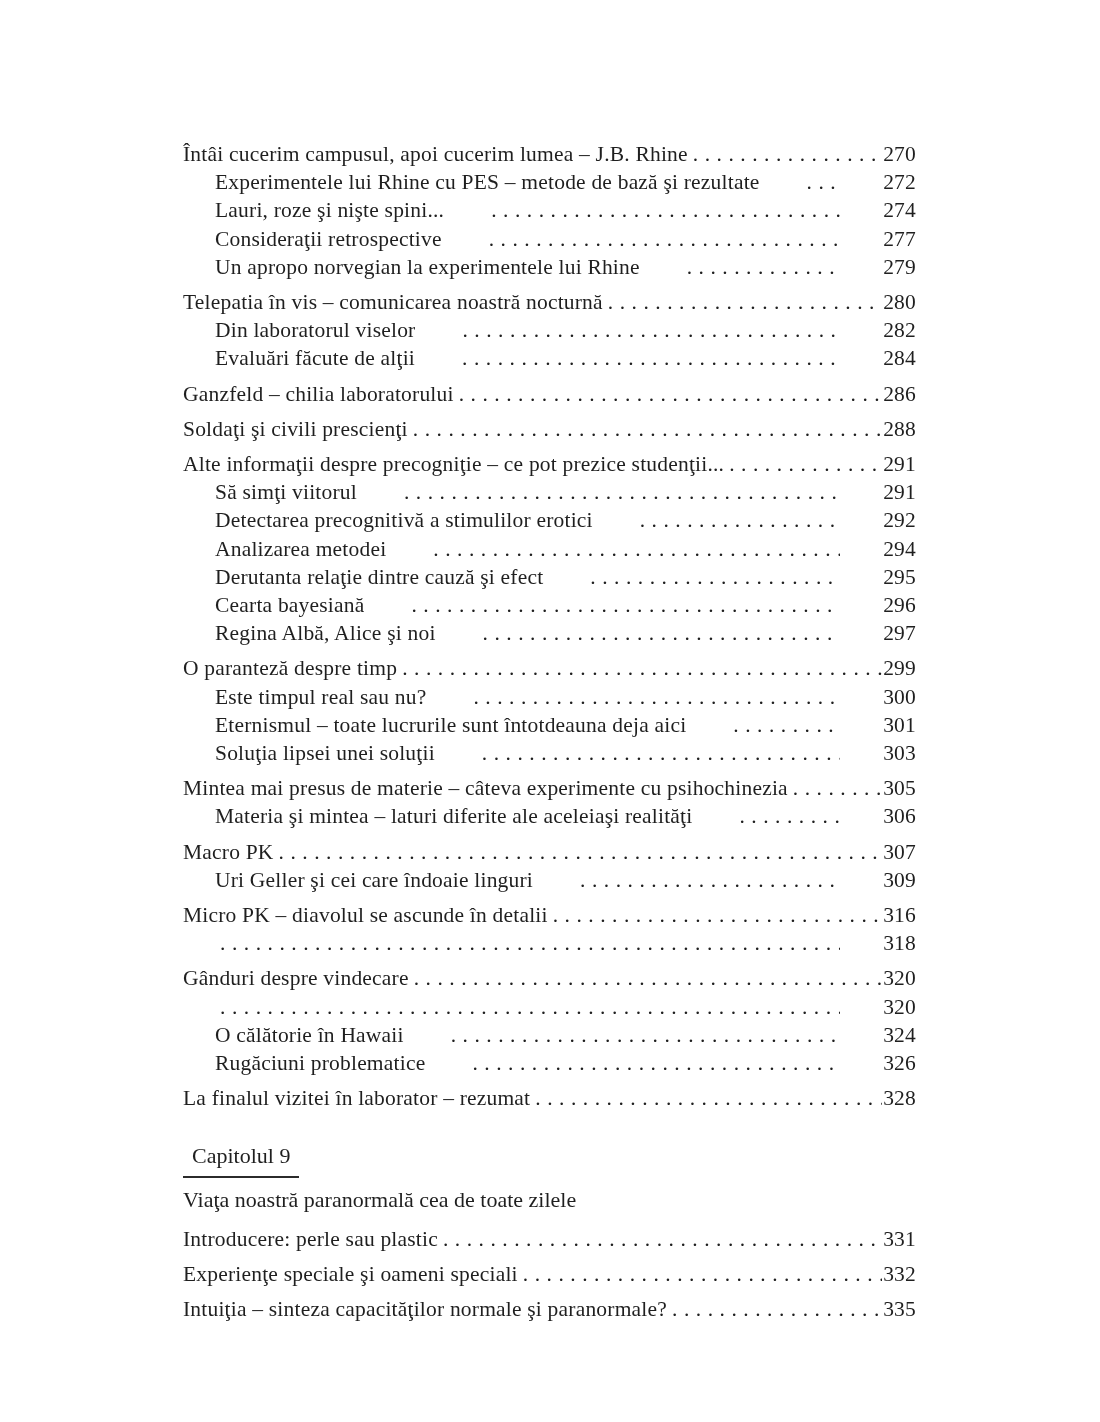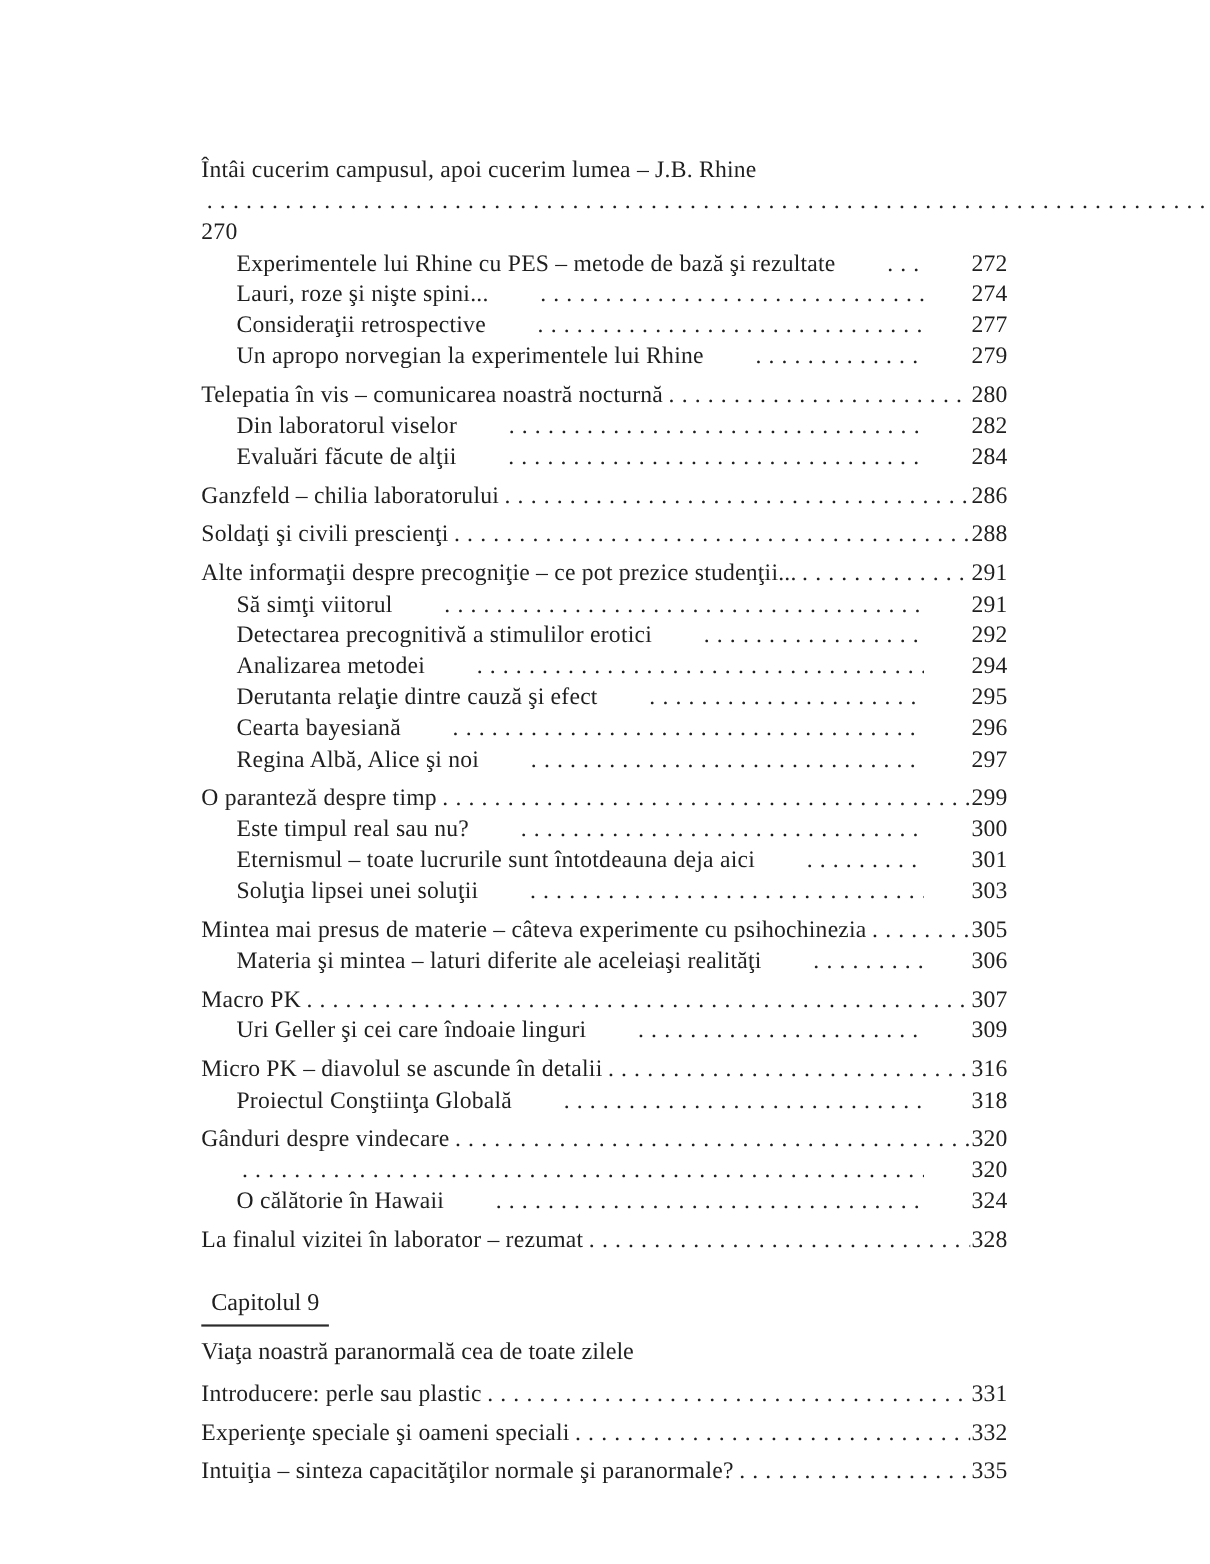--- a/index.html
+++ b/index.html
@@ -24,21 +24,21 @@
   .toc-row {
     display: flex;
     align-items: baseline;
     font-size: 21.5px;
     line-height: 28.2px;
     letter-spacing: 0.2px;
     white-space: nowrap;
   }
   .toc-row.lvl1 { padding-left: 32px; gap: 42px; }
   .toc-row.lvl0 { margin-top: 7px; }
-  .toc-row.first { margin-top: 0; flex-direction: column; }
+  .toc-row.first { margin-top: 0; }
   .toc-row .t { flex: 0 0 auto; }
   .dots {
     flex: 1 1 auto;
     overflow: hidden;
     white-space: nowrap;
     letter-spacing: 6.5px;
     padding-left: 5px;
     margin-right: 1px;
     min-width: 0;
   }
@@ -201,37 +201,41 @@
         <span class="t">Uri Geller şi cei care îndoaie linguri</span>
         <span class="dots"></span>
         <span class="pg">309</span>
       </div>
       <div class="toc-row lvl0">
         <span class="t">Micro PK – diavolul se ascunde în detalii</span>
         <span class="dots"></span>
         <span class="pg">316</span>
       </div>
       <div class="toc-row lvl1">
-        <span class="t">Proiectul Conştiinţa Globală</span>
         <span class="dots"></span>
         <span class="pg">318</span>
       </div>
       <div class="toc-row lvl0">
         <span class="t">Gânduri despre vindecare</span>
         <span class="dots"></span>
         <span class="pg">320</span>
       </div>
       <div class="toc-row lvl1">
         <span class="dots"></span>
         <span class="pg">320</span>
       </div>
       <div class="toc-row lvl1">
         <span class="t">O călătorie în Hawaii</span>
         <span class="dots"></span>
         <span class="pg">324</span>
+      </div>
+      <div class="toc-row lvl1">
+        <span class="t">Rugăciuni problematice</span>
+        <span class="dots"></span>
+        <span class="pg">326</span>
       </div>
       <div class="toc-row lvl0">
         <span class="t">La finalul vizitei în laborator – rezumat</span>
         <span class="dots"></span>
         <span class="pg">328</span>
       </div>
     </div>
 
   <div class="chapter">
     <div>

